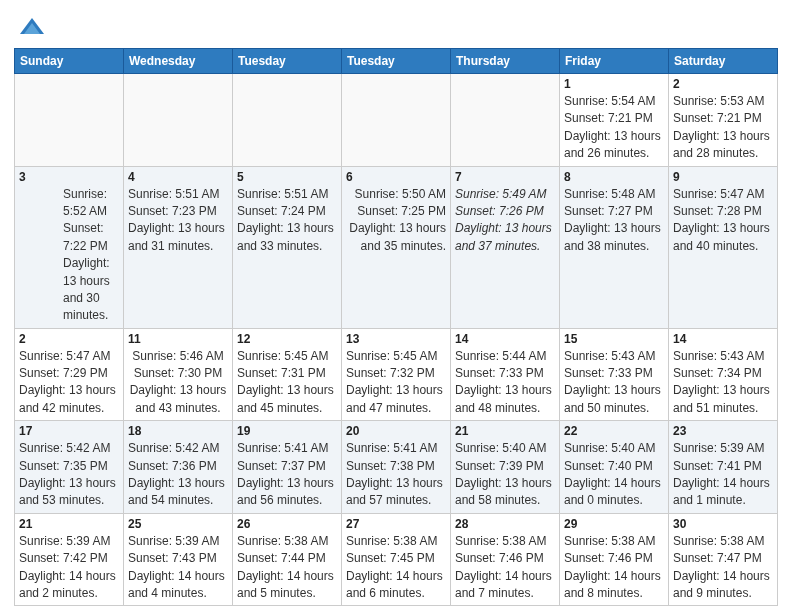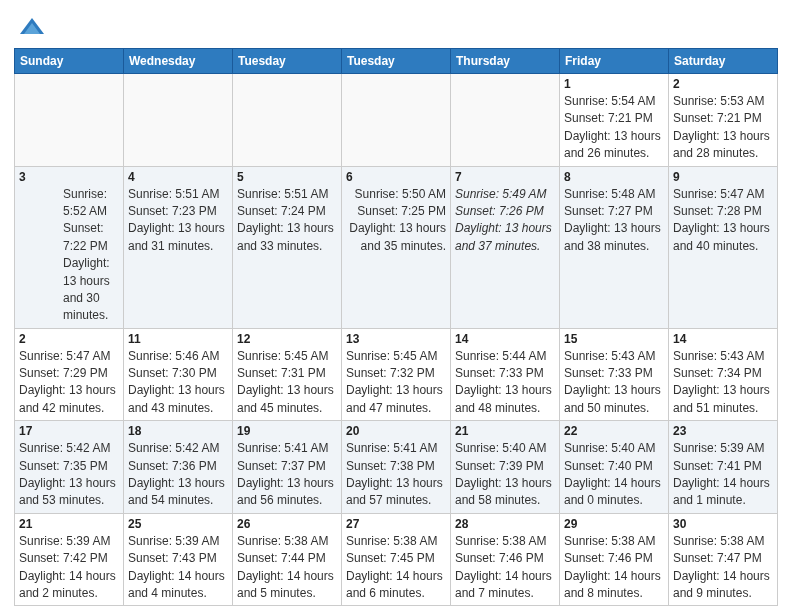--- a/index.html
+++ b/index.html
@@ -214,21 +214,21 @@
         <tr>
           <td>
             <span class="day-num">2</span>
             <div class="day-info" style="white-space: pre-line;">Sunrise: 5:47 AM
 Sunset: 7:29 PM
 Daylight: 13 hours
 and 42 minutes.</div>
           </td>
           <td>
             <span class="day-num">11</span>
-            <div class="day-info" style="white-space: pre-line;">Sunrise: 5:46 AM
+            <div class="day-info" style="white-space: pre-line; text-align: center;">Sunrise: 5:46 AM
 Sunset: 7:30 PM
 Daylight: 13 hours
 and 43 minutes.</div>
           </td>
           <td>
             <span class="day-num">12</span>
             <div class="day-info" style="white-space: pre-line;">Sunrise: 5:45 AM
 Sunset: 7:31 PM
 Daylight: 13 hours
 and 45 minutes.</div>

